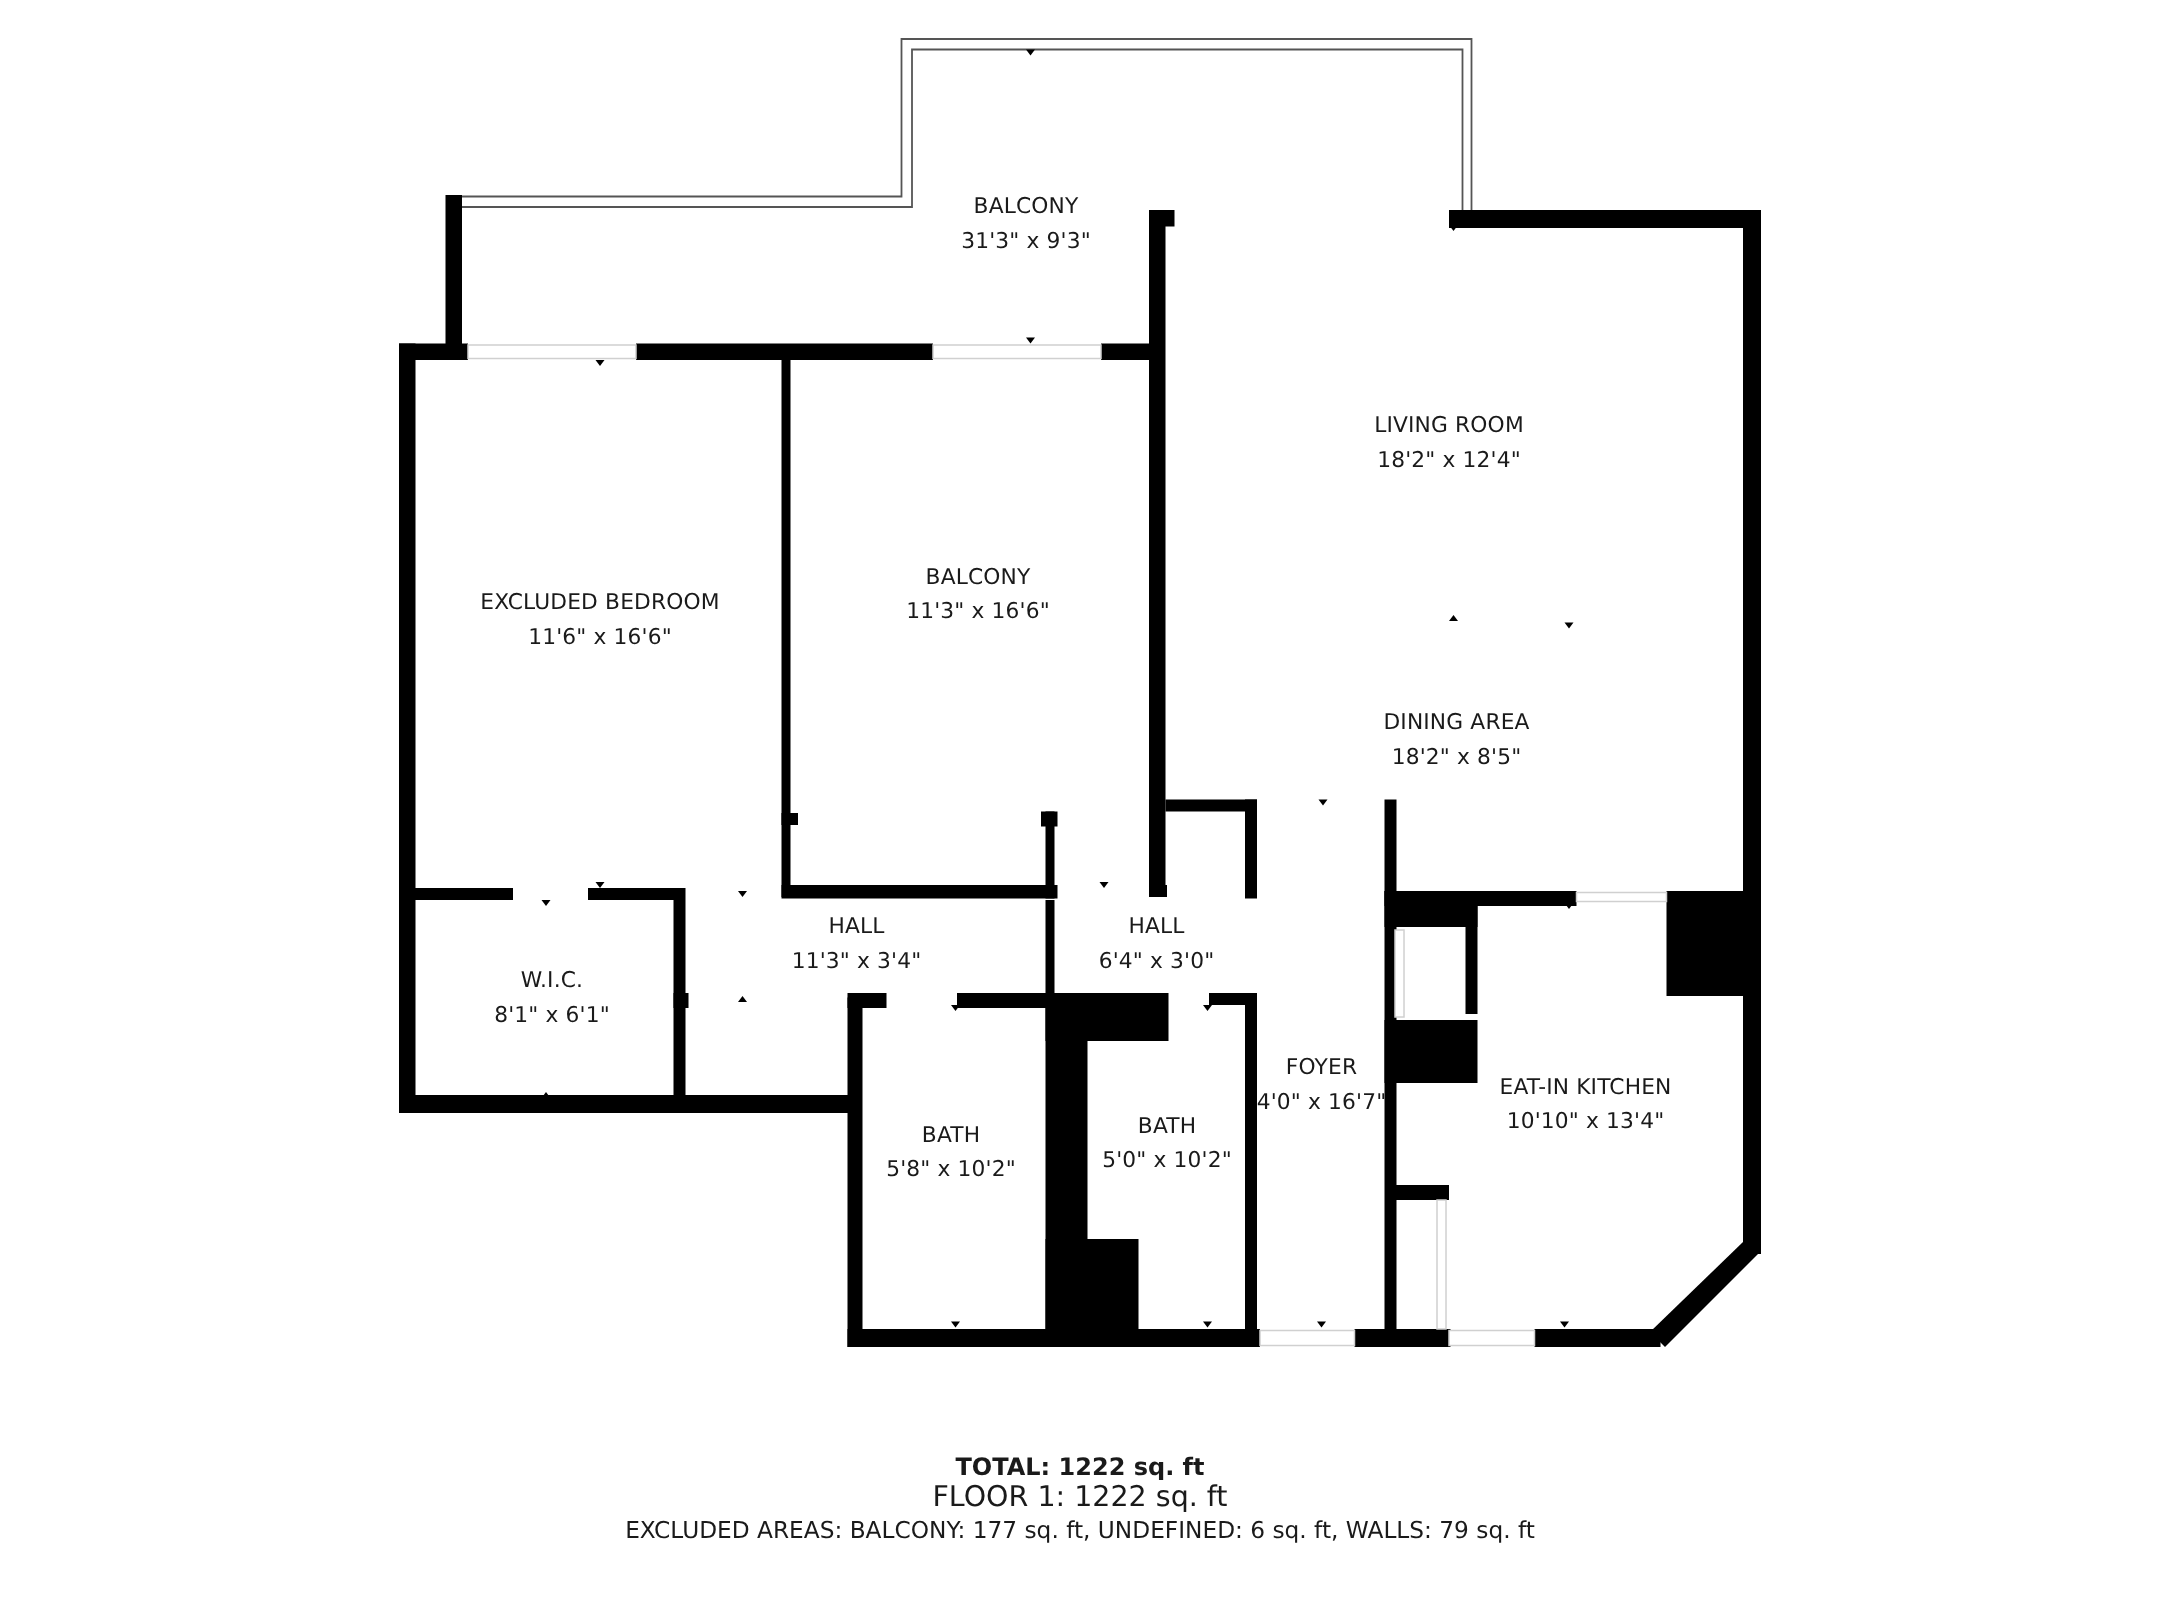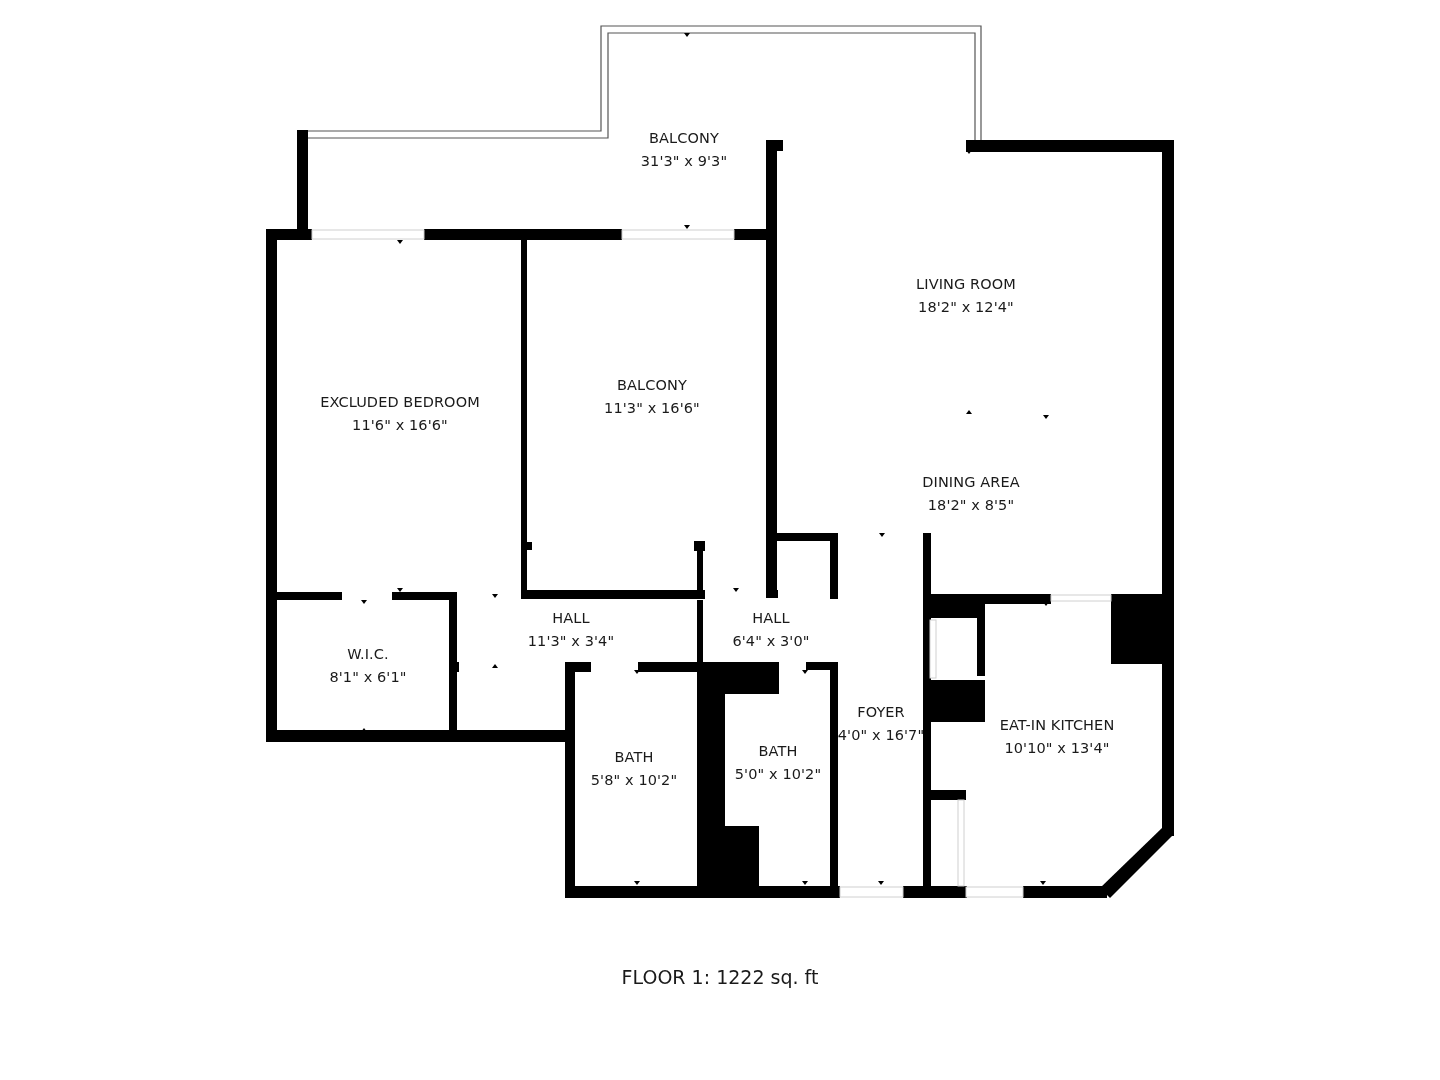--- a/index.html
+++ b/index.html
@@ -164,14 +164,16 @@
 <div class="room-label" style="left:634px; top:746px;">
   <span class="name">BATH</span>
   <span class="dims">5'8" x 10'2"</span>
 </div>
 <div class="room-label" style="left:778px; top:740px;">
   <span class="name">BATH</span>
   <span class="dims">5'0" x 10'2"</span>
 </div>
 
 <div class="summary">
+  <div class="total">TOTAL: 1222 sq. ft</div>
   <div class="floor">FLOOR 1: 1222 sq. ft</div>
+  <div class="excluded">EXCLUDED AREAS: BALCONY: 177 sq. ft, UNDEFINED: 6 sq. ft, WALLS: 79 sq. ft</div>
 </div>
 
 </body></html>

